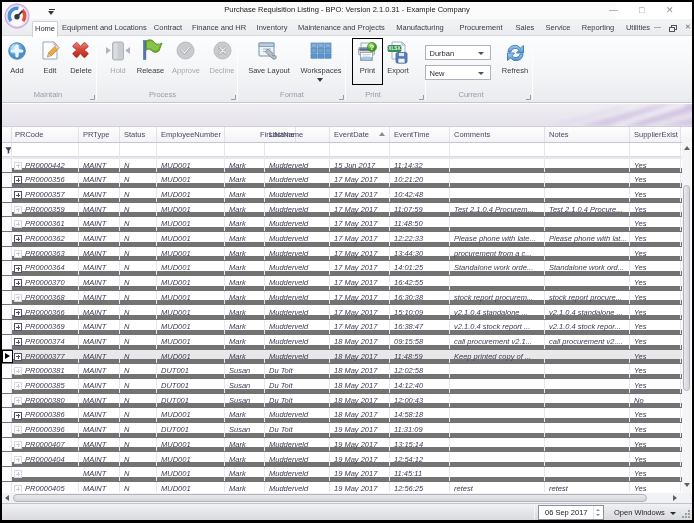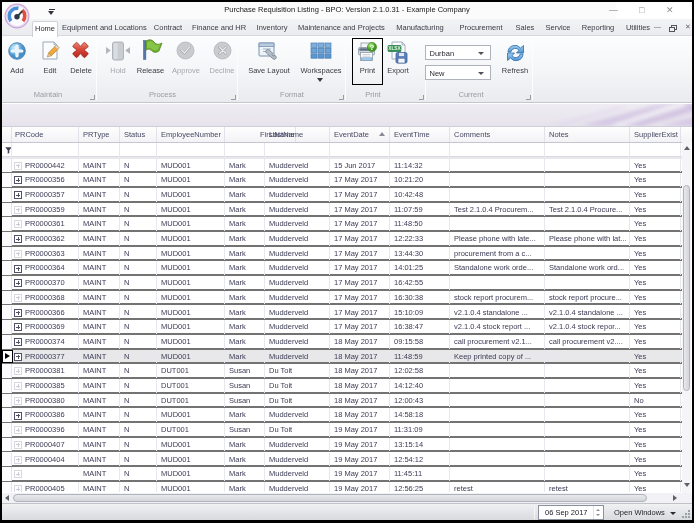--- a/index.html
+++ b/index.html
@@ -30,21 +30,21 @@
 
 #groupby { position:absolute; left:0; top:102px; width:690px; height:22px; background:linear-gradient(#efedf3,#e6e3ec); overflow:hidden; }
 #groupby .txt { position:absolute; left:2px; top:7.5px; font-size:7.5px; color:#b4b2c0; }
 
 #grid { position:absolute; left:0; top:124px; width:690px; height:367px; background:#fff; }
 .hdrrow { position:absolute; left:0; top:0; width:690px; height:16px; background:linear-gradient(#fefefe,#f3f3f6); border-top:1px solid #cfcfda; }
 .hcell { position:absolute; top:0; height:15px; line-height:16px; font-size:7.5px; color:#474863; padding-left:4px; border-right:1px solid #e2e2ea; overflow:hidden; white-space:nowrap; }
 .filtrow { position:absolute; left:0; top:15.5px; width:682px; height:15px; background:#fff; border-top:1px solid #c6c6d2; border-bottom:1px solid #d9d9e2; }
 .fcell { position:absolute; top:0; height:14px; border-right:1px solid #e7e7ee; }
 #rows { position:absolute; left:0; top:32.5px; width:682px; height:333px; overflow:hidden; }
-.row { position:absolute; left:0; width:682px; height:14.7px; background:#fff; border-bottom:2px solid #737373; }
+.row { position:absolute; left:0; width:682px; height:14.7px; background:#fff; border-bottom:5px solid #737373;font-style:italic; }
 .row.sel { background:#e8e8eb; }
 .cell { position:absolute; top:0; height:13.7px; line-height:13.7px; font-size:7.5px; color:#3b3b55; padding-left:4px; border-right:1px solid #e7e7ee; overflow:hidden; white-space:nowrap; }
 .ind { position:absolute; left:0; top:0; width:10px; height:13.7px; border-right:1px solid #e4e4ec; background:#fbfbfd; }
 .exp { position:absolute; left:12px; top:3.2px; width:8px; height:8px; border:1px solid #515167; background:#fff; }
 .exp:before { content:""; position:absolute; left:1px; top:2.5px; width:4px; height:1px; background:#515167; }
 .exp:after { content:""; position:absolute; left:2.5px; top:1px; width:1px; height:4px; background:#515167; }
 .exp.faint { border-color:#d8d8e2; }
 .exp.faint:before, .exp.faint:after { background:#ccccd8; }
 .selmark { position:absolute; left:0; top:0; width:11px; height:13px; border:1.5px solid #000; background:#fff; }
 .selmark:after { content:""; position:absolute; left:2px; top:2px; width:0; height:0; border-top:3.5px solid transparent; border-bottom:3.5px solid transparent; border-left:5px solid #000; }

